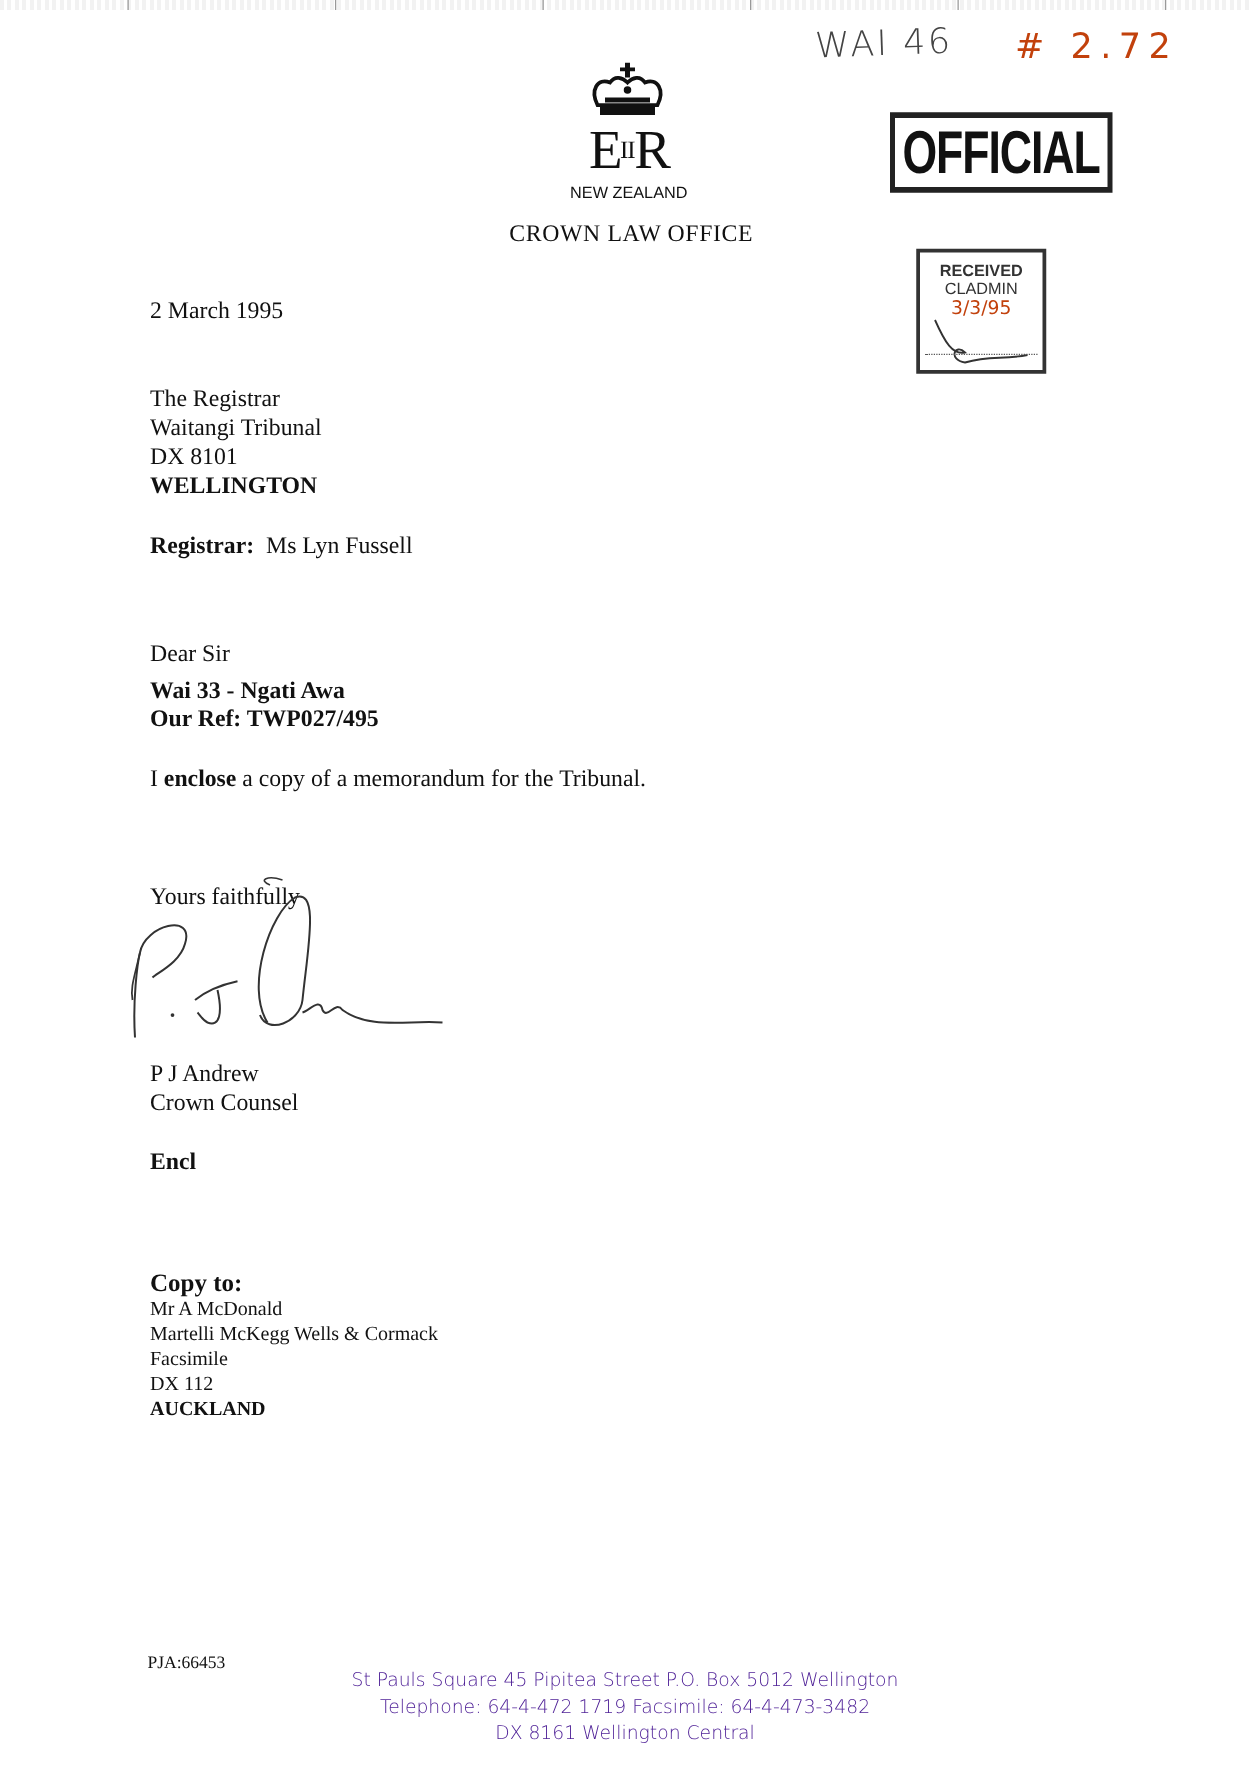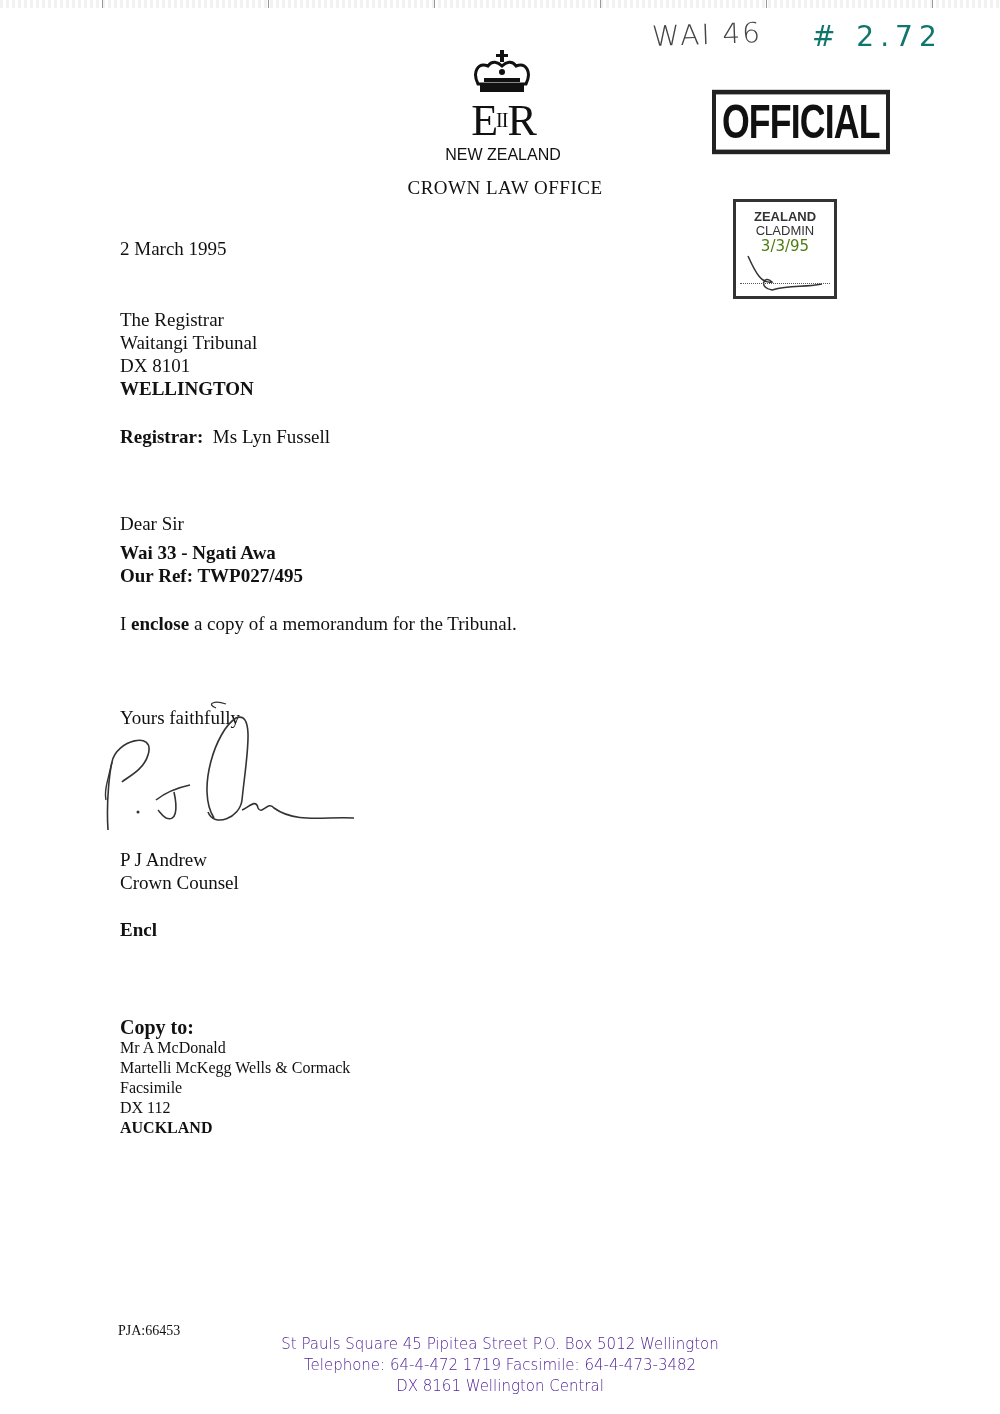--- a/index.html
+++ b/index.html
@@ -8,40 +8,40 @@
     .abs { position: absolute; }
     .scanstrip { left: 0; top: 0; width: 1000px; height: 8px;
       background: repeating-linear-gradient(90deg, #f2f2f2 0 3px, #ffffff 3px 6px); }
     .scanstrip .mark { position: absolute; top: 0; width: 1px; height: 8px; background: #999; }
 
     .crest { left: 470px; top: 50px; width: 64px; height: 48px; }
     .eiir { left: 463px; top: 96px; width: 80px; text-align: center;
       font-family: "Liberation Serif", serif; font-size: 44px; line-height: 48px; letter-spacing: -2px; }
     .eiir .small { font-size: 20px; vertical-align: 8px; letter-spacing: -1px; }
     .nz { left: 430px; top: 146px; width: 146px; text-align: center;
-      font-family: "Liberation Sans", sans-serif; font-size: 16px; }
+      font-family: "Liberation Sans", sans-serif; font-size: 13px; }
     .clo { left: 380px; top: 177px; width: 250px; text-align: center;
       font-size: 19px; letter-spacing: 0.5px; font-weight: normal; }
 
     .handref { left: 652px; top: 18px; font-family: "DejaVu Sans", sans-serif;
       font-size: 28px; color: #444; font-weight: 200; transform: rotate(-2deg); letter-spacing: 2px; }
     .handnum { left: 812px; top: 20px; font-family: "DejaVu Sans", sans-serif;
-      font-size: 28px; color: #0f766e; letter-spacing: 6px; }
+      font-size: 28px; color: #c2410c; letter-spacing: 6px; }
 
     .official { left: 712px; top: 94px; width: 178px; height: 56px; border: 4px solid #222;
       box-sizing: border-box; display: flex; align-items: center; justify-content: center;
       font-family: "Liberation Sans", sans-serif; font-weight: bold; font-size: 42px;
       letter-spacing: -1px; transform: scaleY(1.15); }
     .official span { display: inline-block; transform: scaleX(0.85); }
 
     .received { left: 733px; top: 199px; width: 104px; height: 100px; border: 3px solid #333;
       box-sizing: border-box; font-family: "Liberation Sans", sans-serif; text-align: center; }
     .received .l1 { margin-top: 8px; font-size: 13px; font-weight: bold; color: #333; line-height: 14px; }
     .received .l2 { font-size: 13px; color: #333; line-height: 14px; }
-    .received .l3 { font-family: "DejaVu Sans", sans-serif; font-size: 15px; color: #4d7c0f; line-height: 16px; }
+    .received .l3 { font-family: "DejaVu Sans", sans-serif; font-size: 15px; color: #c2410c; line-height: 16px; }
     .received .rule { position: absolute; left: 4px; right: 4px; bottom: 12px; border-top: 1px dotted #555; }
     .received svg { position: absolute; left: 6px; top: 52px; }
 
     .txt { font-size: 19px; line-height: 23px; }
     .b { font-weight: bold; }
     .date { left: 120px; top: 237px; }
     .addr { left: 120px; top: 308px; }
     .attn { left: 120px; top: 425px; }
     .dear { left: 120px; top: 512px; }
     .subject { left: 120px; top: 541px; }
@@ -82,21 +82,21 @@
 <div class="abs clo">CROWN LAW OFFICE</div>
 
 <div class="abs handref">WAI 46</div>
 <div class="abs handnum"># 2.72</div>
 
 <div class="abs official">
     <span>OFFICIAL</span>
   </div>
 
 <div class="abs received">
-  <div class="l1">ZEALAND</div>
+  <div class="l1">RECEIVED</div>
   <div class="l2">CLADMIN</div>
   <div class="l3">3/3/95</div>
   <svg width="90" height="40">
     <path d="M6 2 C14 20, 20 30, 30 28 C22 20, 16 34, 30 36 C50 30, 60 34, 80 30" fill="none" stroke="#333" stroke-width="1.5"></path>
   </svg>
   <div class="rule"></div>
 </div>
 
 <div class="abs txt date">2 March 1995</div>
 

